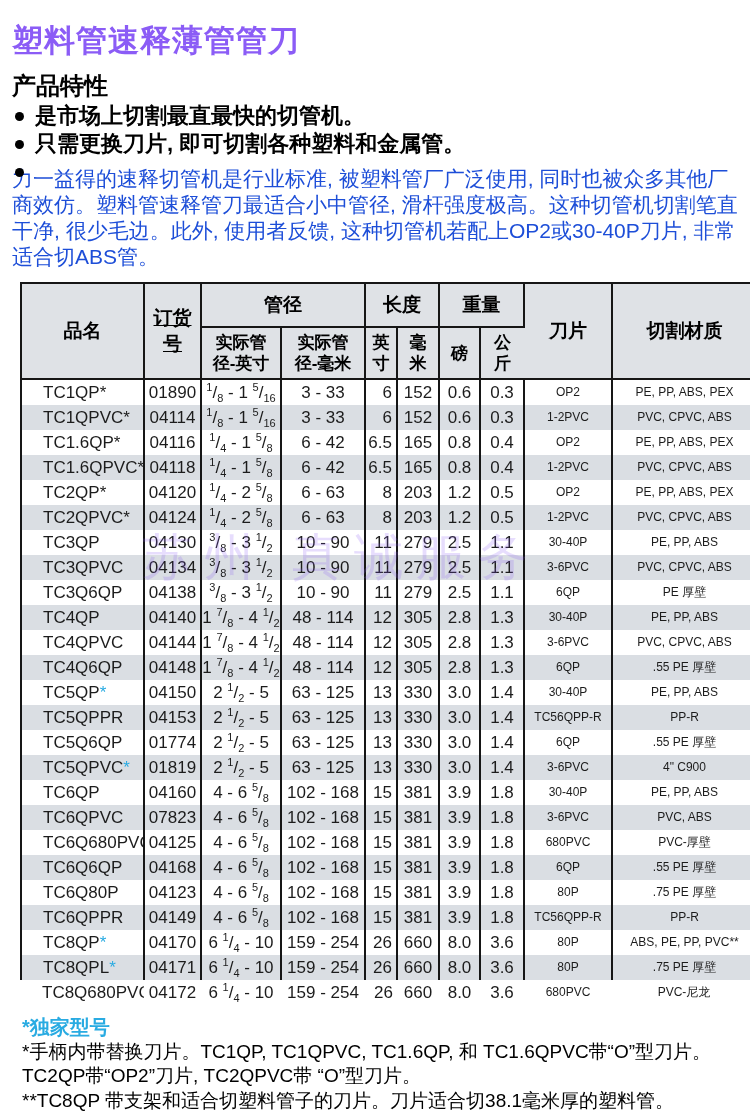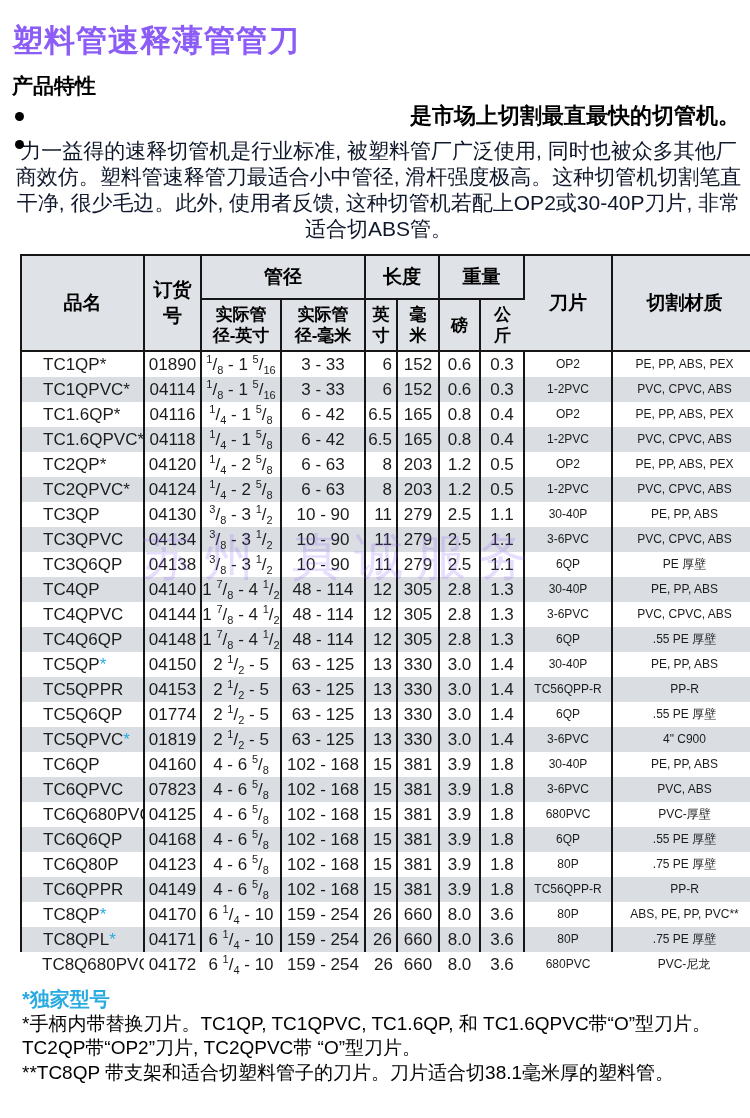--- a/index.html
+++ b/index.html
@@ -8,33 +8,33 @@
     width:750px; height:1118px; background:#ffffff; position:relative; overflow:hidden;
     font-family:"Liberation Sans","DejaVu Sans",sans-serif; color:#111;
   }
   .content { padding:6px 10px 0 10px; position:relative; }
 
   .page-title {
     color:#8b5cf6; font-size:31px; font-weight:bold; letter-spacing:1px;
     margin:16px 0 0 2px; line-height:38px;
   }
   .features-heading {
-    font-size:21px; font-weight:bold; margin:14px 0 0 2px; line-height:24px; color:#000;
-  }
-  .features { list-style:none; margin:4px 0 0 2px; padding:0;text-align:right; }
+    font-size:24px; font-weight:bold; margin:14px 0 0 2px; line-height:24px; color:#000;
+  }
+  .features { list-style:none; margin:4px 0 0 2px; padding:0; }
   .features li {
     font-size:22px; font-weight:bold; line-height:28px; color:#000;
     position:relative; padding-left:23px;
   }
   .features li .bullet-dot {
     position:absolute; left:3px; top:10px; width:9px; height:9px;
     background:#000; border-radius:50%;
   }
   .description {
-    color:#0f172a; font-size:21px; line-height:26px; margin:8px 0 0 2px; width:733px;text-align:center;
+    color:#1d4ed8; font-size:21px; line-height:26px; margin:8px 0 0 2px; width:733px;
   }
 
   .watermark {
     position:absolute; left:142px; top:524px; z-index:5; pointer-events:none;
     font-size:50px; color:#8b5cf6; opacity:0.20; letter-spacing:12px; white-space:nowrap;
   }
 
   table.spec-table {
     border-collapse:collapse; table-layout:fixed; width:735px;
     margin:12px 0 0 10px; position:relative; z-index:1;
@@ -47,21 +47,21 @@
   .spec-table thead th {
     background:#dfe2e6; border-bottom:2px solid #161616;
     font-weight:bold; color:#000; text-align:center; vertical-align:middle;
     white-space:pre-line;
   }
   .spec-table thead tr:first-child th { border-top:2px solid #161616; }
   .spec-table thead tr.group-row { height:44px; }
   .spec-table thead tr.group-row th { font-size:19px; }
   .spec-table thead tr.sub-row { height:52px; }
   .spec-table thead tr.sub-row th { font-size:17px; line-height:21px; }
-  .spec-table thead th.h-order { font-size:18px; }
+  .spec-table thead th.h-order { font-size:18px;text-decoration:underline; }
   .spec-table thead th.h-vert { line-height:19px; font-size:18px; }
 
   .spec-table tbody td {
     height:25px; line-height:25px; font-size:17px; text-align:center;
     color:#1c1c1c; white-space:nowrap; overflow:hidden;
   }
   .spec-table tbody tr.stripe { background:#dadee3; }
   .spec-table tbody tr.noborder td { border:none; background:#fff; }
   .spec-table td.c-name { text-align:left; padding-left:21px; font-size:17px; }
   .spec-table td.c-lenin { text-align:right; padding-right:4px; }
@@ -77,20 +77,21 @@
 </head>
 <body>
 
 <div class="content">
 
   <h1 class="page-title">塑料管速释薄管管刀</h1>
 
   <h2 class="features-heading">产品特性</h2>
   <ul class="features">
     <li><span class="bullet-dot"></span><span>是市场上切割最直最快的切管机。</span></li>
+    <li><span class="bullet-dot"></span><span>只需更换刀片, 即可切割各种塑料和金属管。</span></li>
     <li><span class="bullet-dot"></span></li>
   </ul>
 
   <p class="description">力一益得的速释切管机是行业标准, 被塑料管厂广泛使用, 同时也被众多其他厂商效仿。塑料管速释管刀最适合小中管径, 滑杆强度极高。这种切管机切割笔直干净, 很少毛边。此外, 使用者反馈, 这种切管机若配上OP2或30-40P刀片, 非常适合切ABS管。</p>
 
   <table class="spec-table">
     <colgroup>
       <col style="width:123px">
         <col style="width:57px">
         <col style="width:80px">

